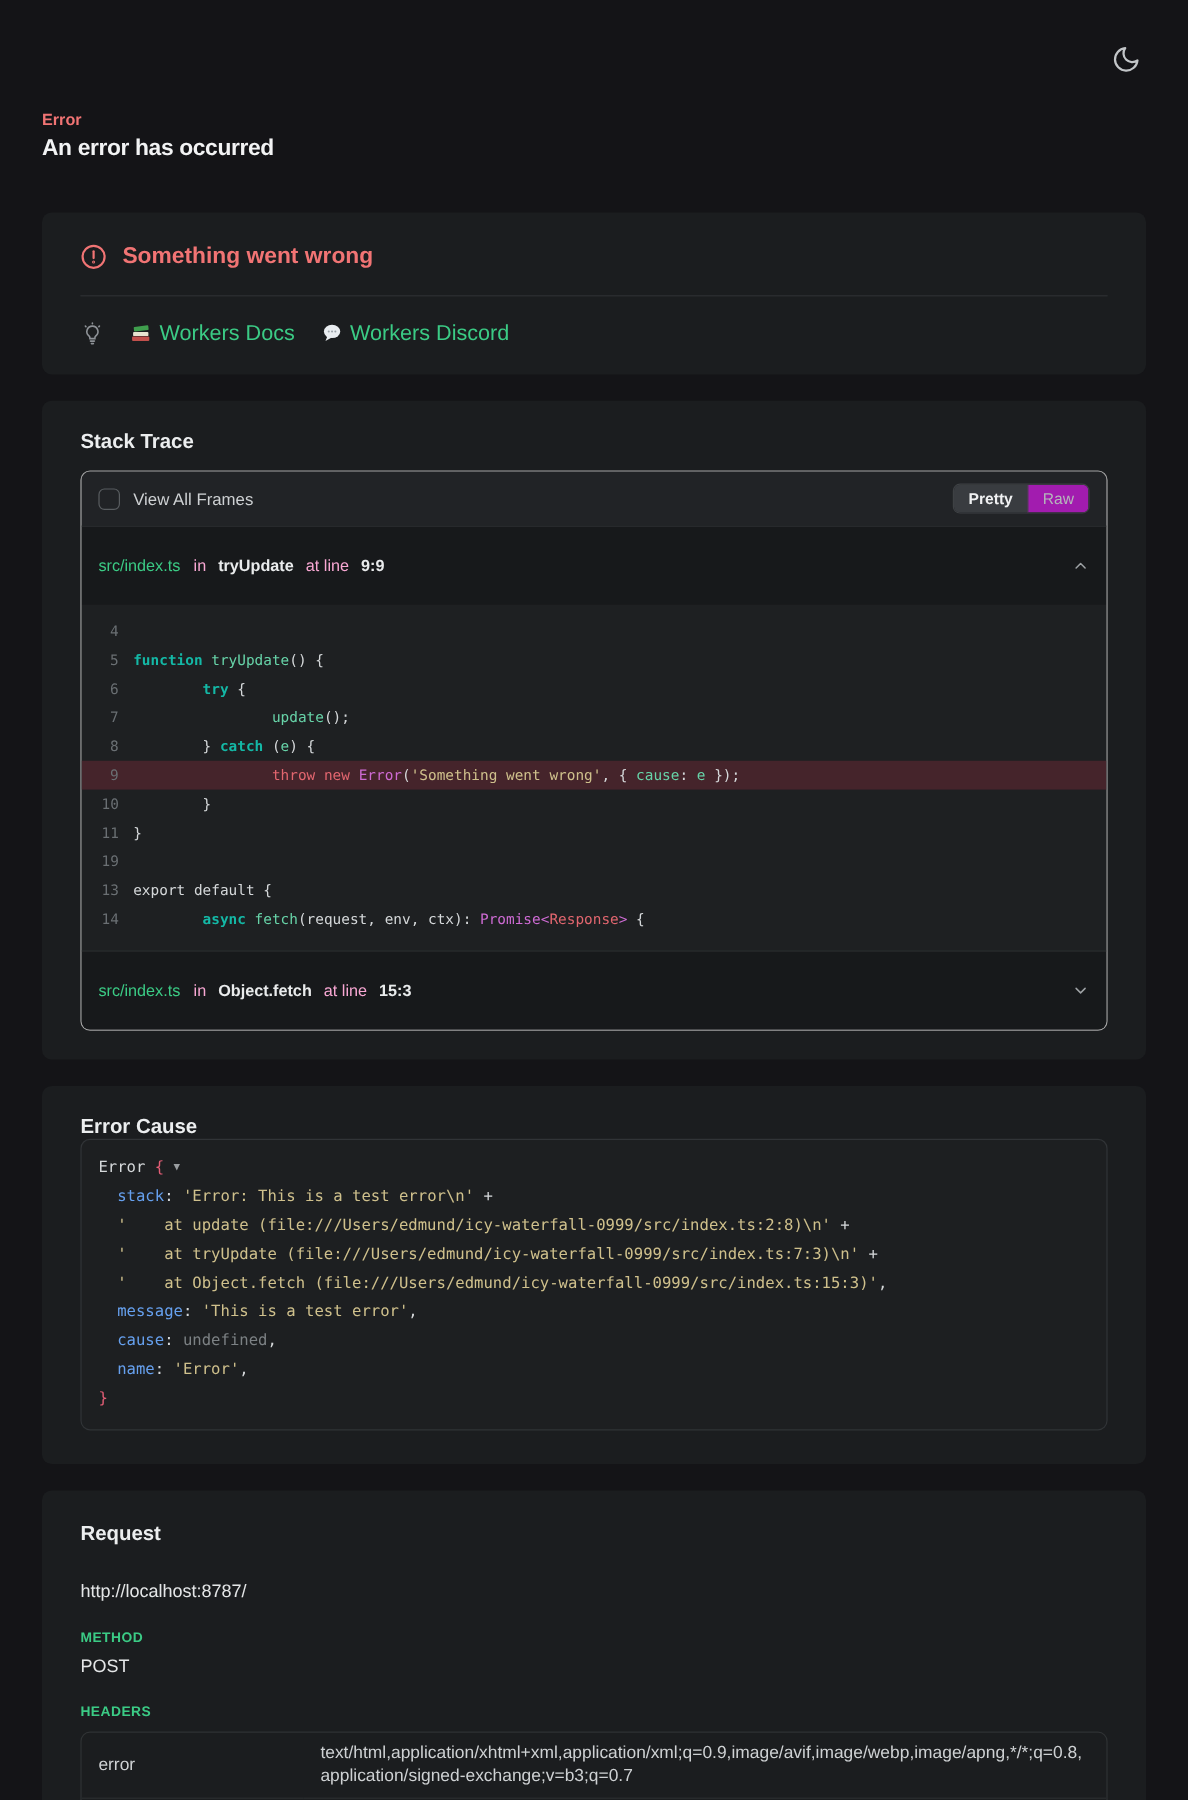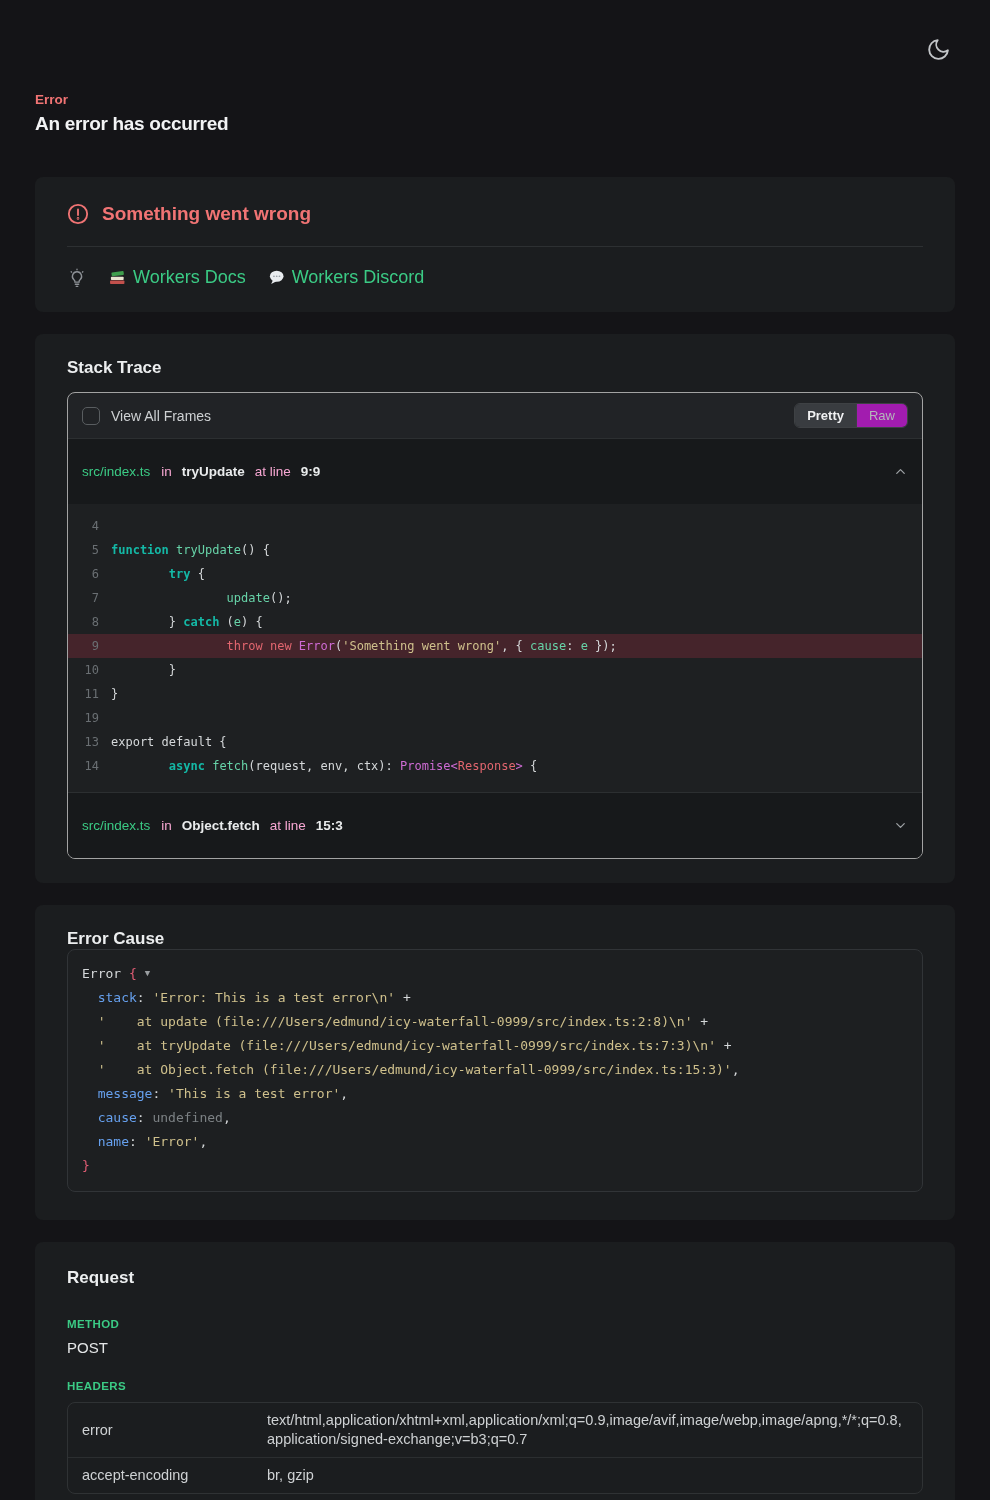--- a/index.html
+++ b/index.html
@@ -264,20 +264,21 @@
         <div class="cause-line"><span class="tok-pl">  </span><span class="tok-str">'    at Object.fetch (file:///Users/edmund/icy-waterfall-0999/src/index.ts:15:3)'</span><span class="tok-pl">,</span></div>
         <div class="cause-line"><span class="tok-pl">  </span><span class="tok-key">message</span><span class="tok-pl">: </span><span class="tok-str">'This is a test error'</span><span class="tok-pl">,</span></div>
         <div class="cause-line"><span class="tok-pl">  </span><span class="tok-key">cause</span><span class="tok-pl">: </span><span class="tok-dim">undefined</span><span class="tok-pl">,</span></div>
         <div class="cause-line"><span class="tok-pl">  </span><span class="tok-key">name</span><span class="tok-pl">: </span><span class="tok-str">'Error'</span><span class="tok-pl">,</span></div>
         <div class="cause-line"><span class="tok-brace">}</span></div>
       </div>
   </section>
 
   <section class="card request-card" style="padding-top:26px;">
     <h2 class="section-heading">Request</h2>
+    <div class="field-value">http://localhost:8787/</div>
     <div class="field-label">METHOD</div>
     <div class="field-value">POST</div>
     <div class="field-label">HEADERS</div>
     <table class="headers-table">
       <tbody id="headers-tbody">
           <tr>
             <td class="hk">error</td>
             <td class="hv">text/html,application/xhtml+xml,application/xml;q=0.9,image/avif,image/webp,image/apng,*/*;q=0.8,application/signed-exchange;v=b3;q=0.7</td>
           </tr>
           <tr>

